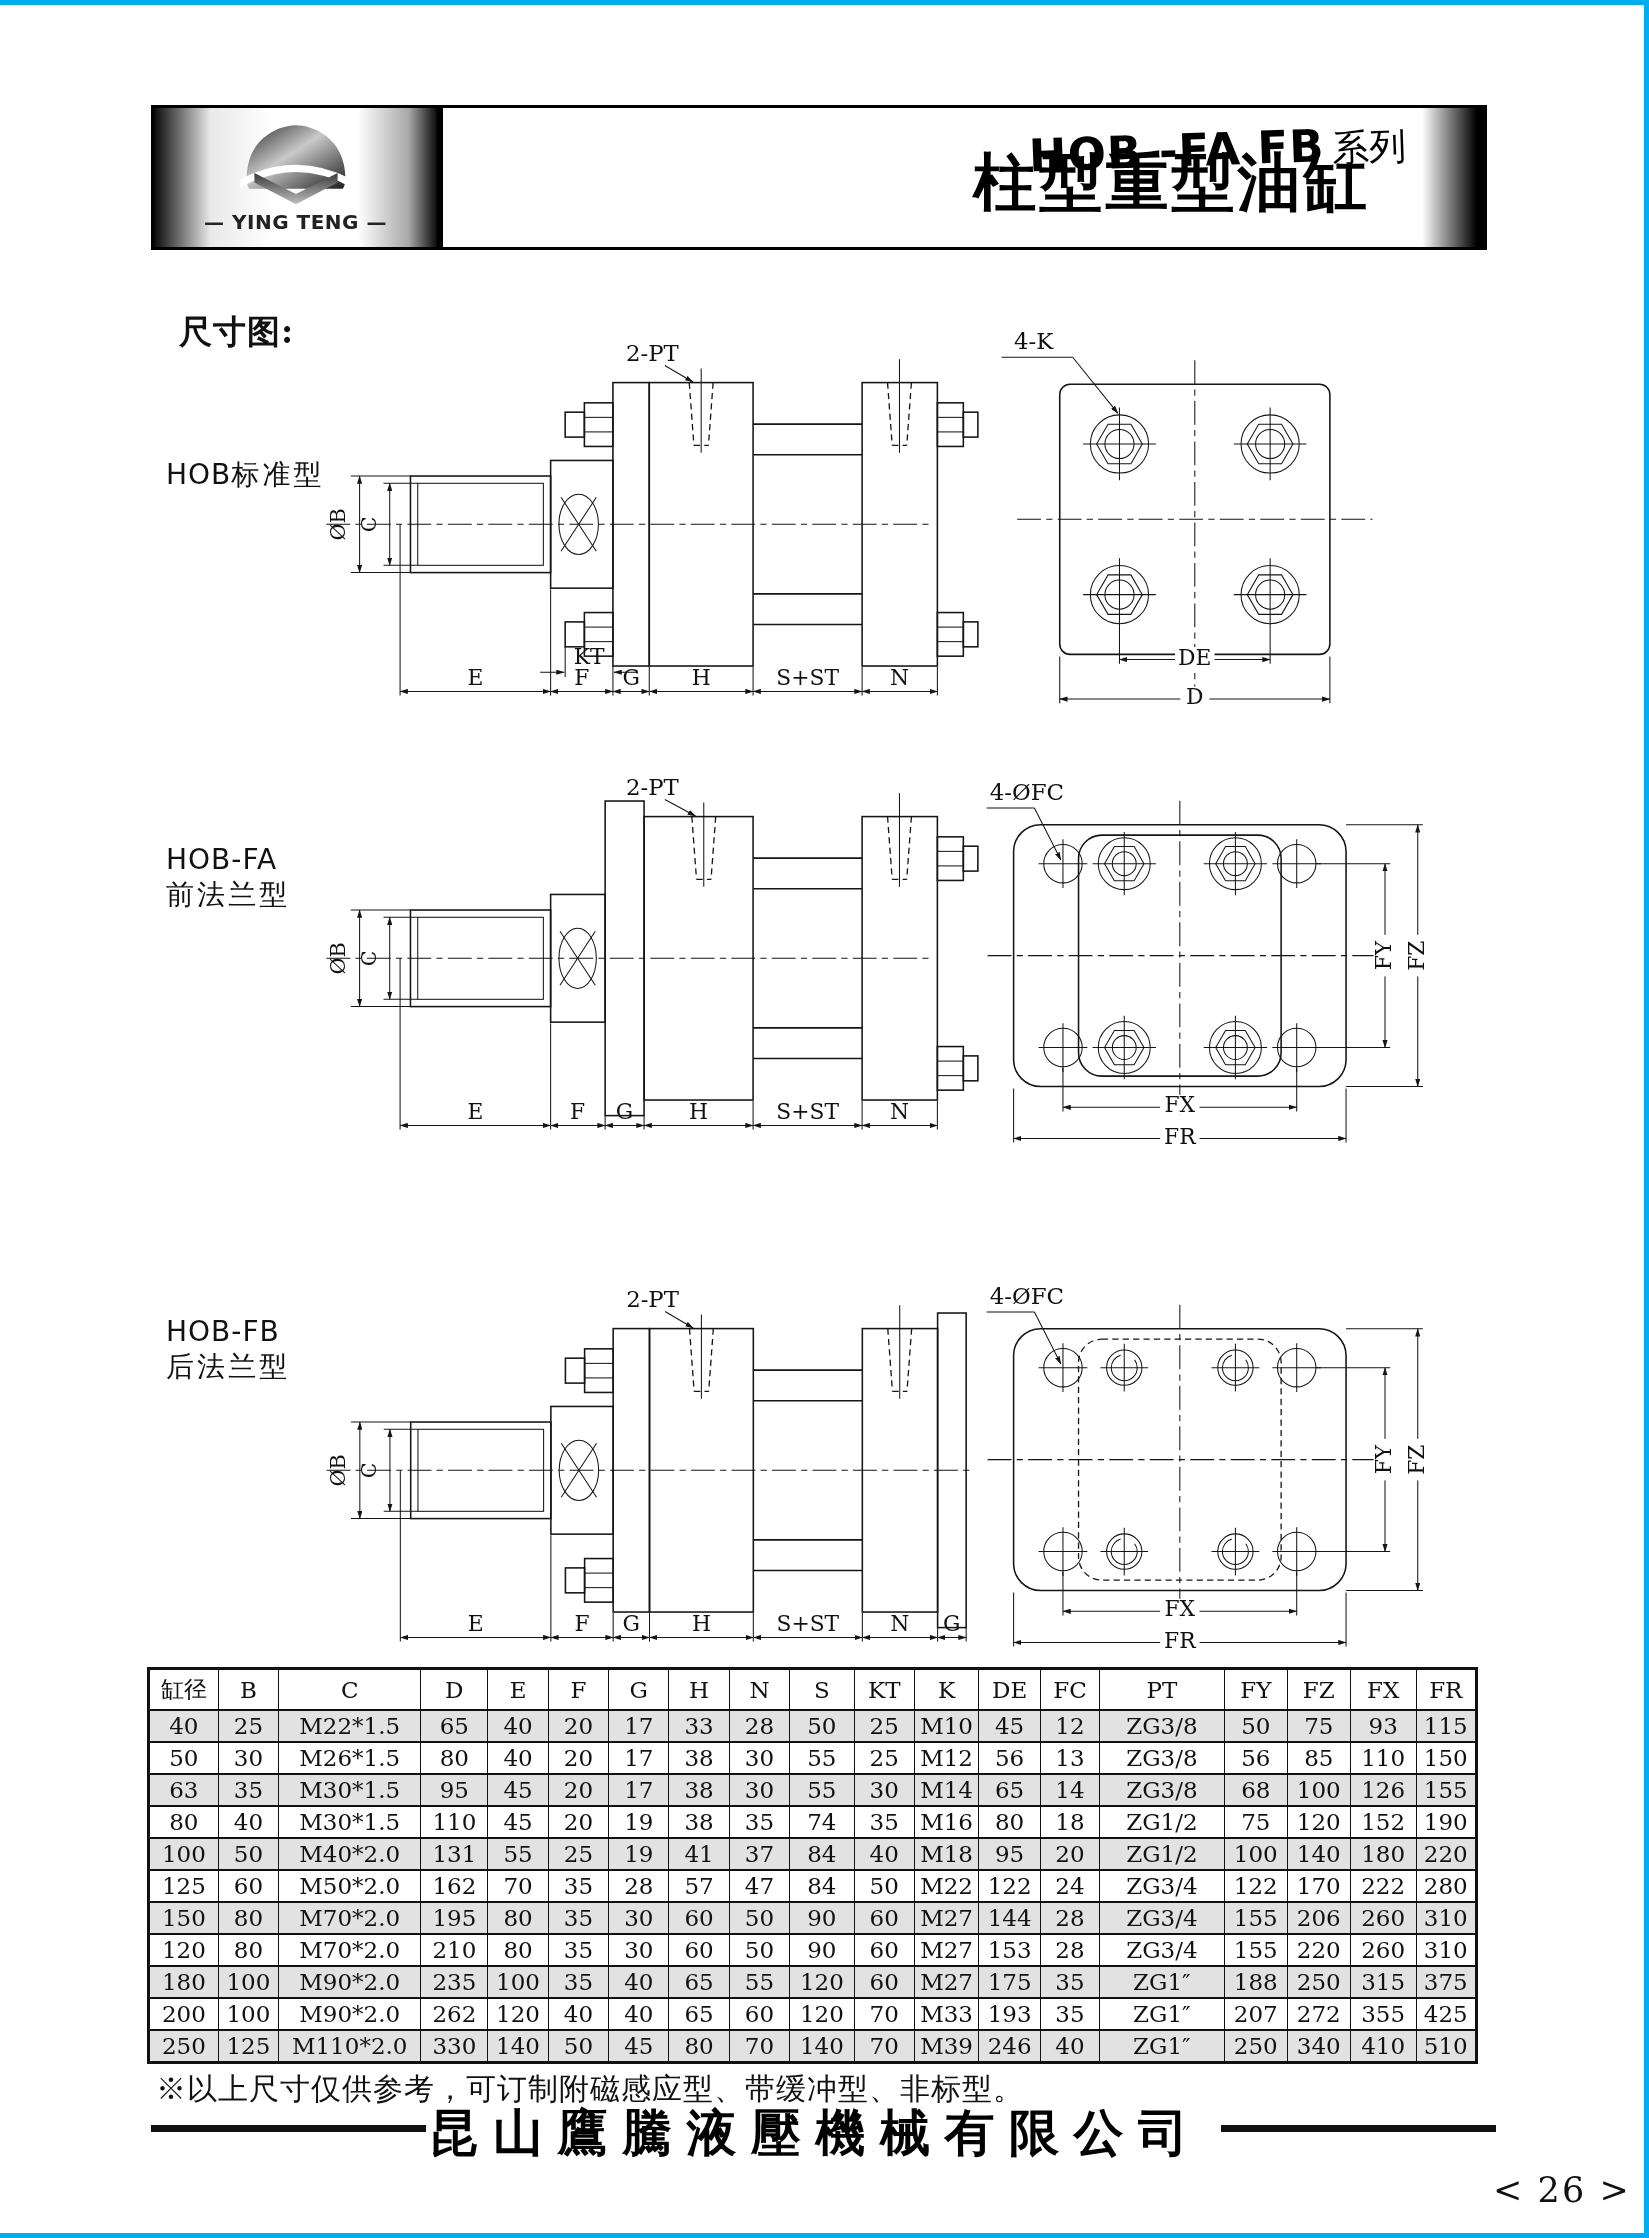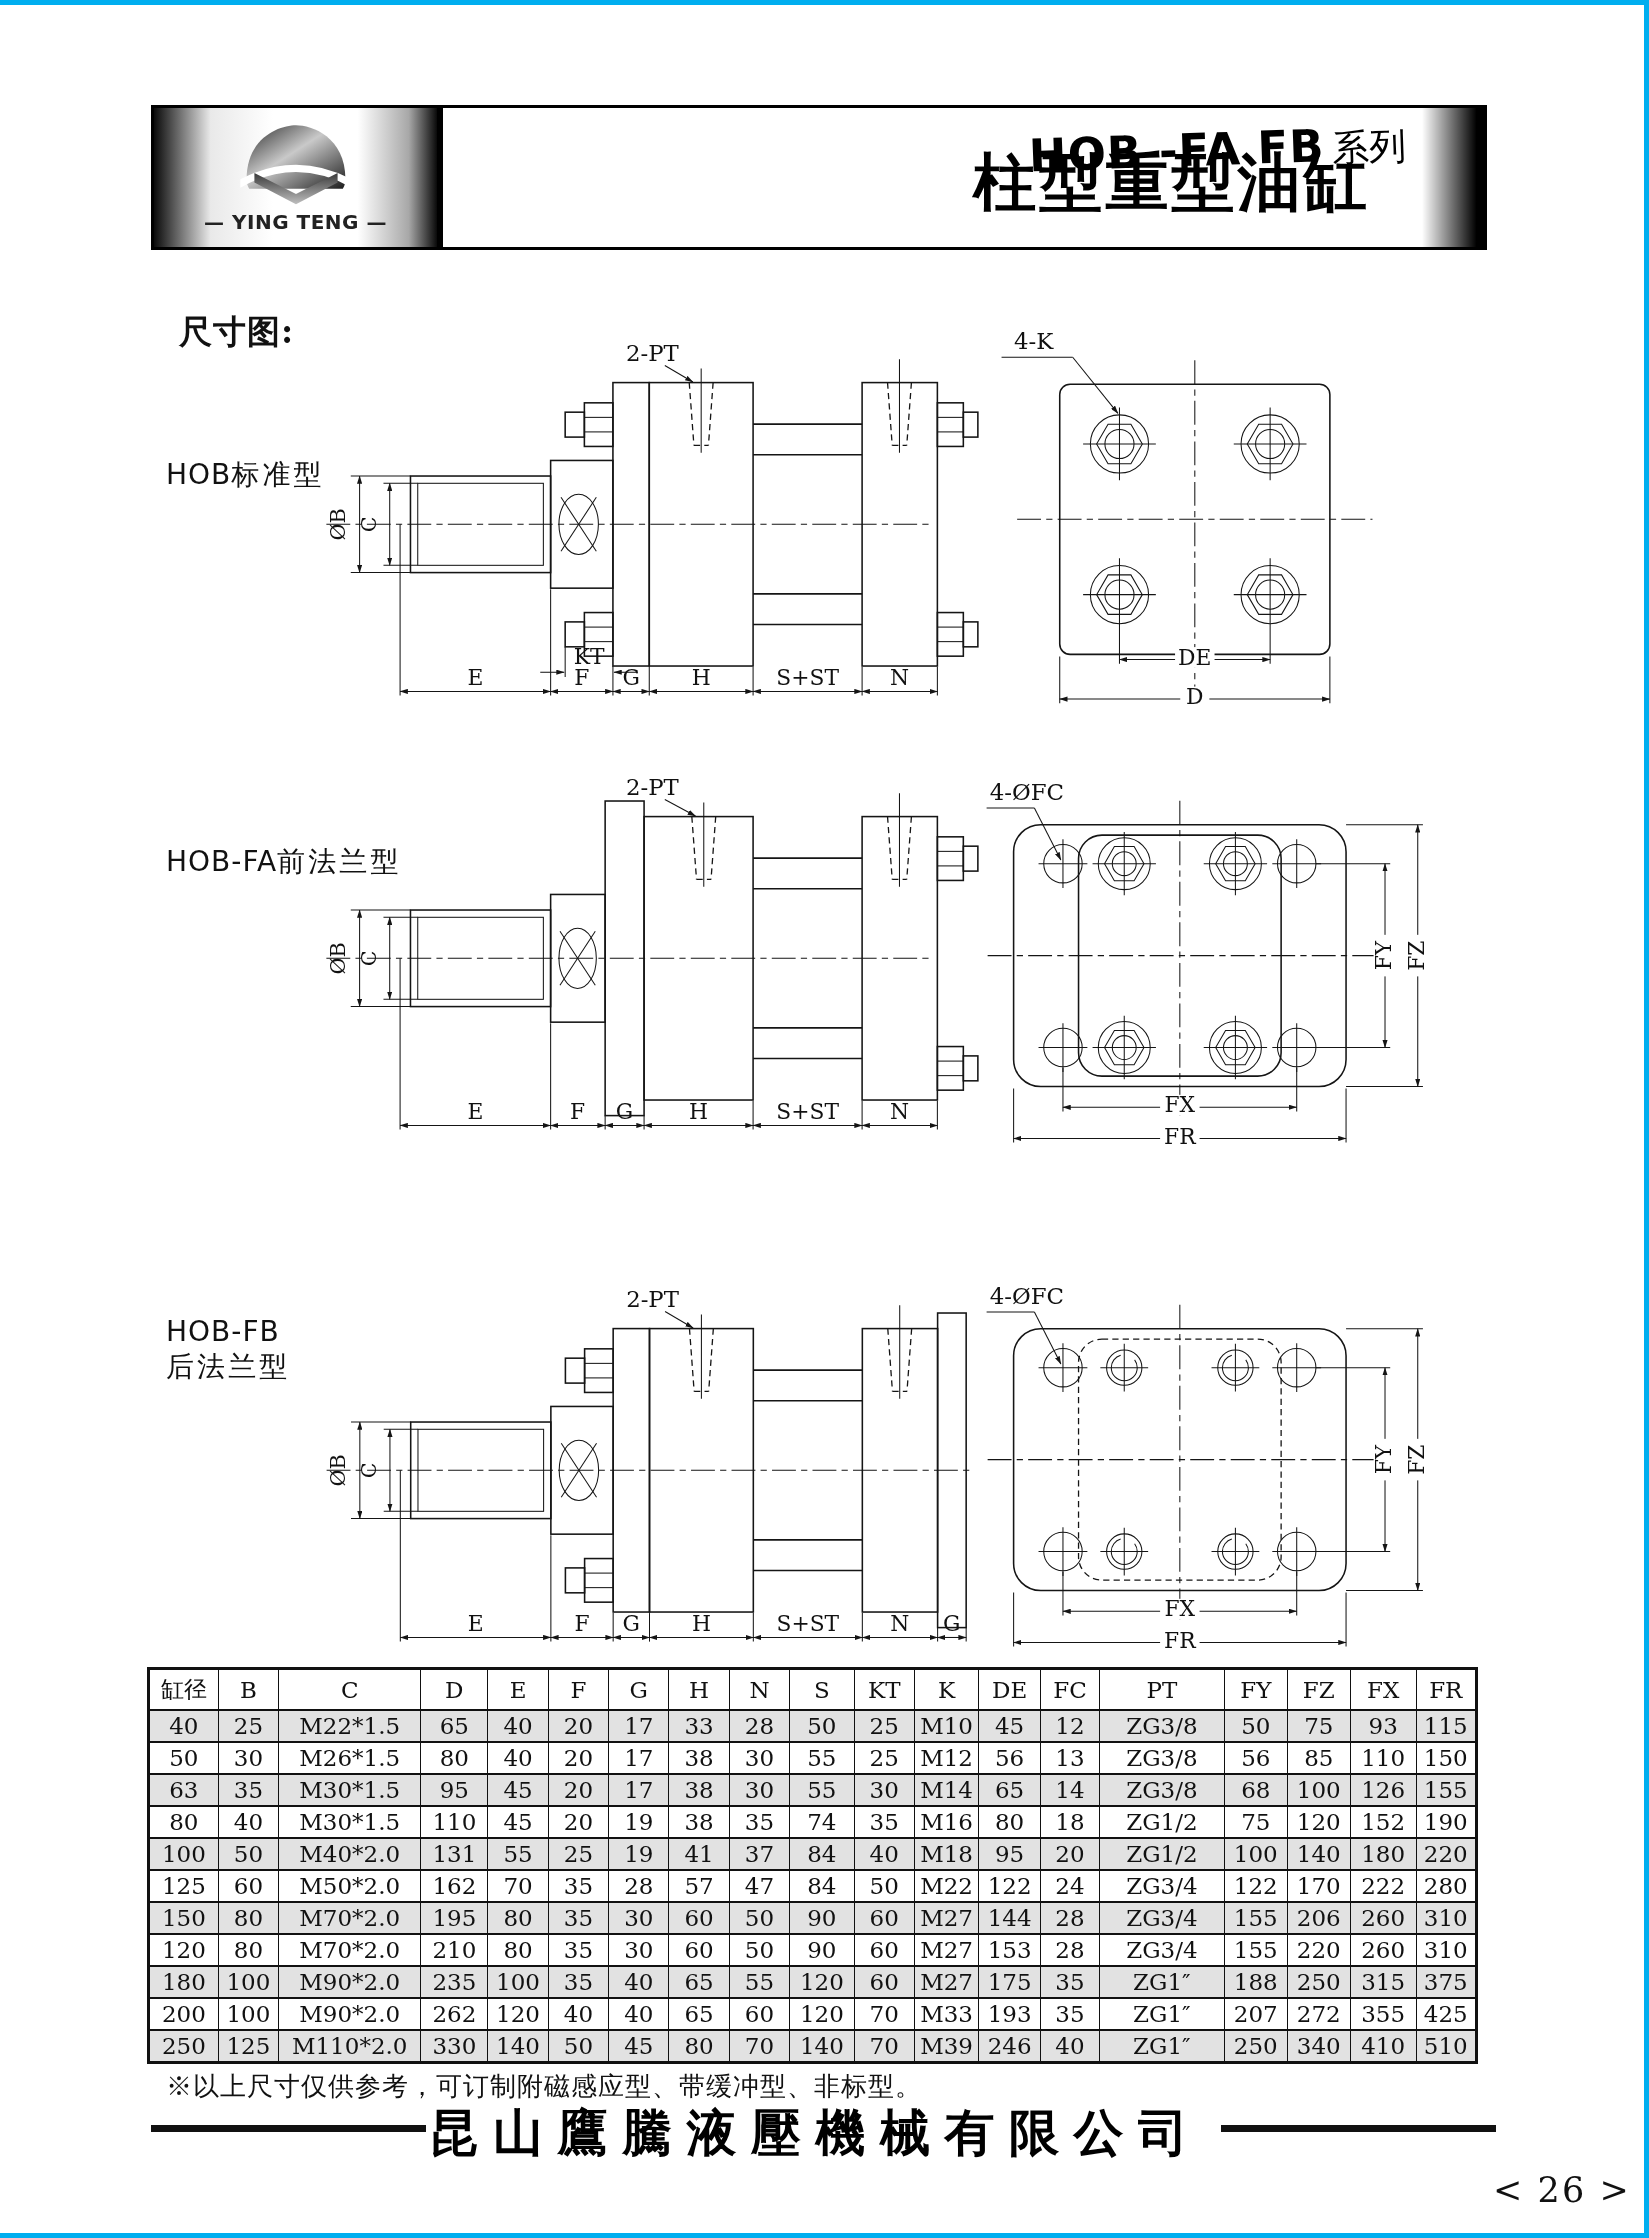--- a/index.html
+++ b/index.html
@@ -47,21 +47,21 @@
   }
   #series-label .code{font-size:45px;font-weight:600;letter-spacing:1px;}
   #series-label .suffix{font-size:37px;font-weight:400;margin-left:7.3px;}
 
   
   #dim-heading{left:179px;top:310px;font-size:33px;font-weight:bold;letter-spacing:1px;}
   .model-row{display:flex;align-items:baseline;white-space:nowrap;}
   .model-code{font-family:"DejaVu Sans","Liberation Sans",sans-serif;font-weight:400;font-size:28px;letter-spacing:1px;}
   .model-type{font-size:28px;letter-spacing:3.1px;}
   #model-1{left:166px;top:456px;}
-  #model-2{left:166px;top:843px;}
+  #model-2{left:166px;top:843px;flex-direction:column;}
   #model-3{left:166px;top:1315px;flex-direction:column;}
 
   
   svg{overflow:visible;}
   svg .ln{stroke:#151515;stroke-width:3;fill:none;}
   svg .thin{stroke:#151515;stroke-width:2;fill:none;}
   svg .cl{stroke:#151515;stroke-width:2;fill:none;stroke-dasharray:46 10 12 10;}
   svg .dash{stroke:#151515;stroke-width:2.5;fill:none;stroke-dasharray:12 8;}
   svg text{font-family:"DejaVu Serif","Liberation Serif",serif;font-size:40px;fill:#111;stroke:none;}
   svg .lab{font-size:42px;}
@@ -77,21 +77,21 @@
   }
   #spec-table th,#spec-table td{
     border-left:1.6px solid #111;border-top:2.1px solid #111;
     text-align:center;padding:0;overflow:hidden;white-space:nowrap;
   }
   #spec-table th{height:39px;font-weight:normal;background:#fff;}
   #spec-table td{height:30px;}
   #spec-table tr.alt{background:#e2e2e2;}
 
   
-  #footnote{left:156px;top:2069px;font-size:26px;letter-spacing:1px;margin-left:10px;}
+  #footnote{left:156px;top:2069px;font-size:30px;letter-spacing:1px;}
   #company-name{
     left:0;top:2100px;width:1631px;text-align:center;
     font-size:50px;font-weight:bold;letter-spacing:14.5px;color:#000;
   }
   .company-bar{position:absolute;top:2125px;height:7.3px;background:#111;}
   #company-bar-left{left:151px;width:275px;}
   #company-bar-right{left:1221px;width:275px;}
   #page-number{left:0;top:2170px;width:1631px;text-align:right;font-size:35px;letter-spacing:2.1px;}
 </style>
 </head>

